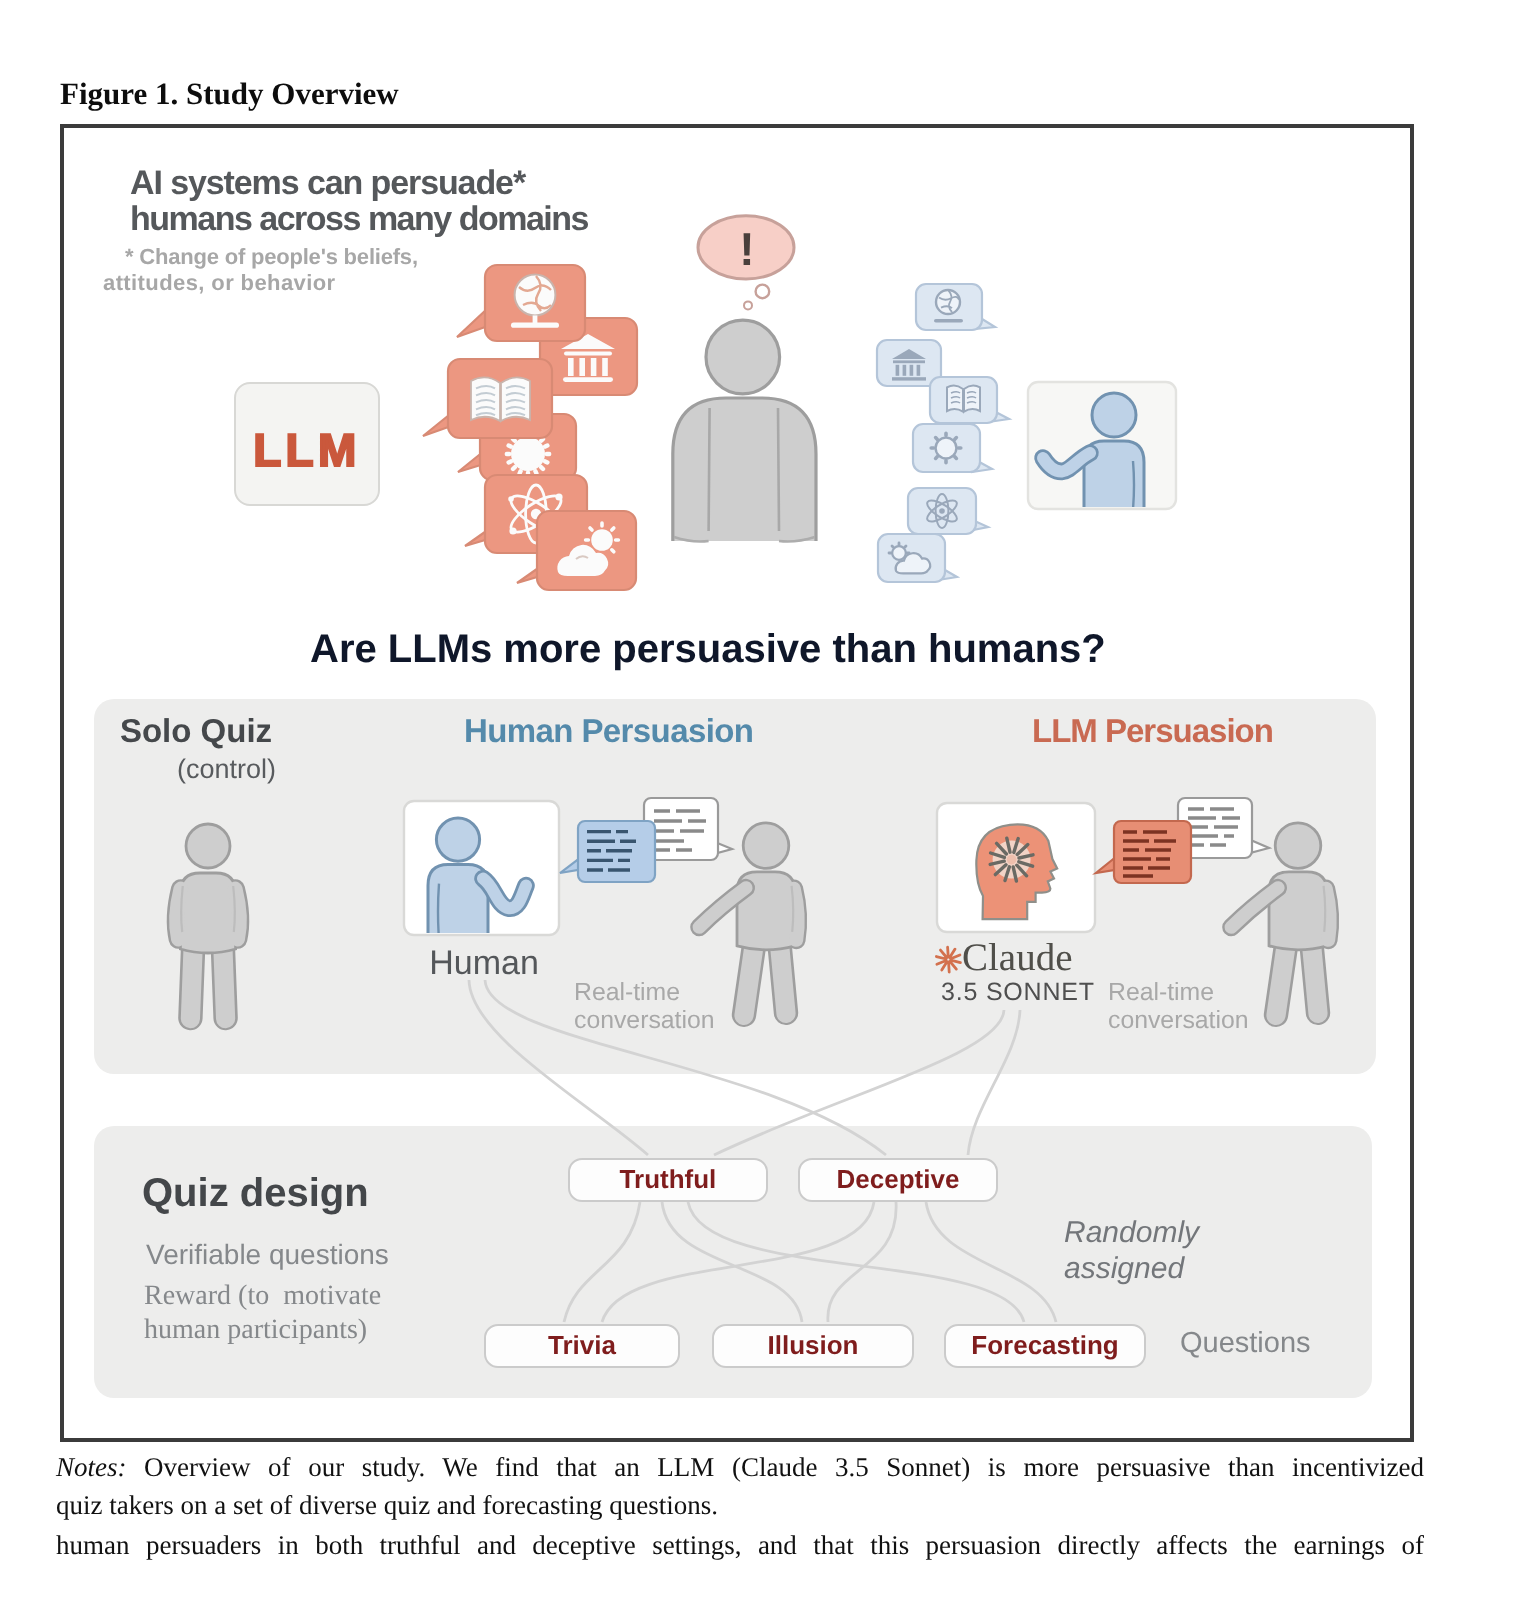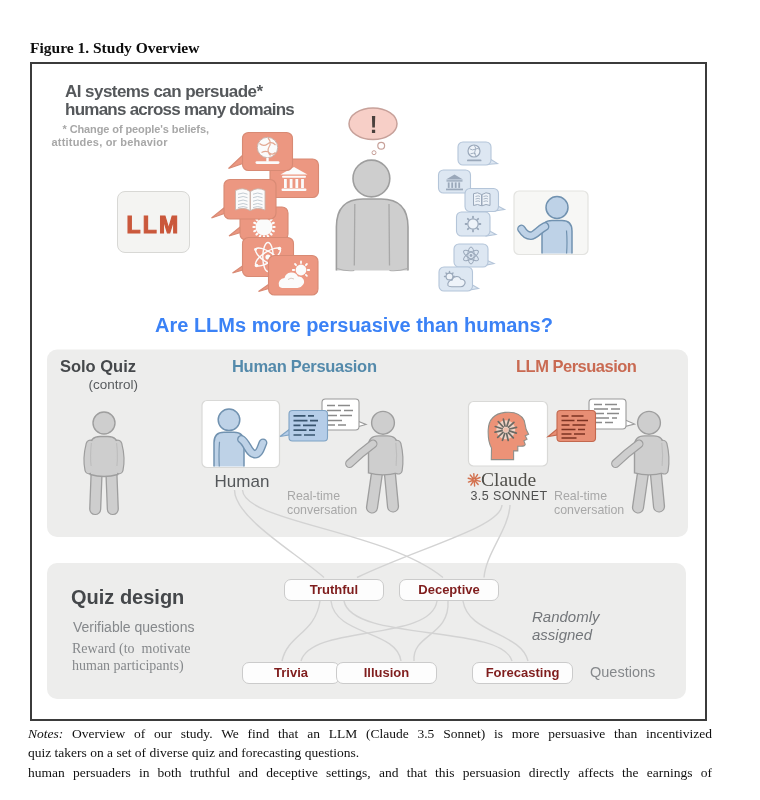--- a/index.html
+++ b/index.html
@@ -281,21 +281,21 @@
   <use href="#pp1" x="266" y="0"></use>
 </svg>
 
 <div class="abs" style="left:65px;top:81.8px;font-size:17px;font-weight:bold;color:#55585b;letter-spacing:-0.55px;white-space:nowrap;">AI systems can persuade*</div>
 <div class="abs" style="left:65px;top:100.3px;font-size:17px;font-weight:bold;color:#55585b;letter-spacing:-0.75px;white-space:nowrap;">humans across many domains</div>
 <div class="abs" style="left:62.5px;top:123px;font-size:11px;font-weight:bold;color:#a7a7a7;letter-spacing:-0.1px;white-space:nowrap;">* Change of people's beliefs,</div>
 <div class="abs" style="left:51.5px;top:136px;font-size:11px;font-weight:bold;color:#a7a7a7;letter-spacing:0.2px;white-space:nowrap;">attitudes, or behavior</div>
 
 <div class="abs" style="left:117px;top:191px;width:71px;height:60px;background:#f4f4f2;border:1px solid #d8d8d5;border-radius:8px;text-align:center;line-height:66px;font-size:23px;font-weight:bold;color:#ca583c;letter-spacing:2.2px;-webkit-text-stroke:1.1px #ca583c;">LLM</div>
 
-<div class="abs" style="left:155px;top:314px;font-size:20px;font-weight:bold;color:#3b82f6;white-space:nowrap;">Are LLMs more persuasive than humans?</div>
+<div class="abs" style="left:155px;top:314px;font-size:20px;font-weight:bold;color:#0f172a;white-space:nowrap;">Are LLMs more persuasive than humans?</div>
 
 <div class="abs" style="left:58px;top:357px;width:80px;text-align:center;font-size:16.5px;font-weight:bold;color:#45484b;">Solo Quiz</div>
 <div class="abs" style="left:58px;top:377px;width:80px;text-align:right;font-size:13.5px;color:#585b5e;">(control)</div>
 <div class="abs" style="left:232px;top:357px;white-space:nowrap;font-size:16.5px;font-weight:bold;color:#548aab;letter-spacing:-0.3px;">Human Persuasion</div>
 <div class="abs" style="left:516px;top:357px;white-space:nowrap;font-size:16.5px;font-weight:bold;color:#c96a52;letter-spacing:-0.5px;">LLM Persuasion</div>
 
 <div class="abs" style="left:204px;top:472px;width:76px;text-align:center;font-size:17px;color:#54575a;">Human</div>
 <div class="abs" style="left:287px;top:490px;font-size:12.4px;color:#a8a8a8;line-height:13.5px;">Real-time<br>conversation</div>
 <div class="abs" style="left:554px;top:490px;font-size:12.4px;color:#a8a8a8;line-height:13.5px;">Real-time<br>conversation</div>
 
@@ -304,20 +304,20 @@
 
 <div class="abs" style="left:71px;top:586px;font-size:20px;font-weight:bold;color:#44474a;">Quiz design</div>
 <div class="abs" style="left:73px;top:619px;font-size:14px;color:#85888b;">Verifiable questions</div>
 <div class="abs" style="left:72px;top:641px;font-size:14px;color:#85888b;line-height:16.5px;font-family:Liberation Serif, serif;">Reward (to&nbsp; motivate<br>human participants)</div>
 <div class="abs" style="left:532px;top:608px;font-size:15px;font-style:italic;color:#73767a;line-height:17.5px;">Randomly<br>assigned</div>
 <div class="abs" style="left:590px;top:664px;font-size:14.5px;color:#85888b;">Questions</div>
 
 <div class="btn" style="left:284px;top:579px;width:98px;height:20px;">Truthful</div>
 <div class="btn" style="left:399px;top:579px;width:98px;height:20px;">Deceptive</div>
 <div class="btn" style="left:242px;top:662px;width:96px;height:19.5px;line-height:19.5px;">Trivia</div>
-<div class="btn" style="left:336px;top:662px;width:99px;height:19.5px;line-height:19.5px;">Illusion</div>
+<div class="btn" style="left:356px;top:662px;width:99px;height:19.5px;line-height:19.5px;">Illusion</div>
 <div class="btn" style="left:472px;top:662px;width:99px;height:19.5px;line-height:19.5px;">Forecasting</div>
 
 <div class="abs" style="left:28px;top:724px;width:684px;font-family:'Liberation Serif',serif;font-size:13.5px;color:#111;line-height:19.3px;">
 <div style="text-align:justify;text-align-last:justify;"><i>Notes:</i> Overview of our study. We find that an LLM (Claude 3.5 Sonnet) is more persuasive than incentivized</div>
 <div>quiz takers on a set of diverse quiz and forecasting questions.</div>
 <div style="text-align:justify;text-align-last:justify;">human persuaders in both truthful and deceptive settings, and that this persuasion directly affects the earnings of</div>
 </div>
 
 </body></html>

